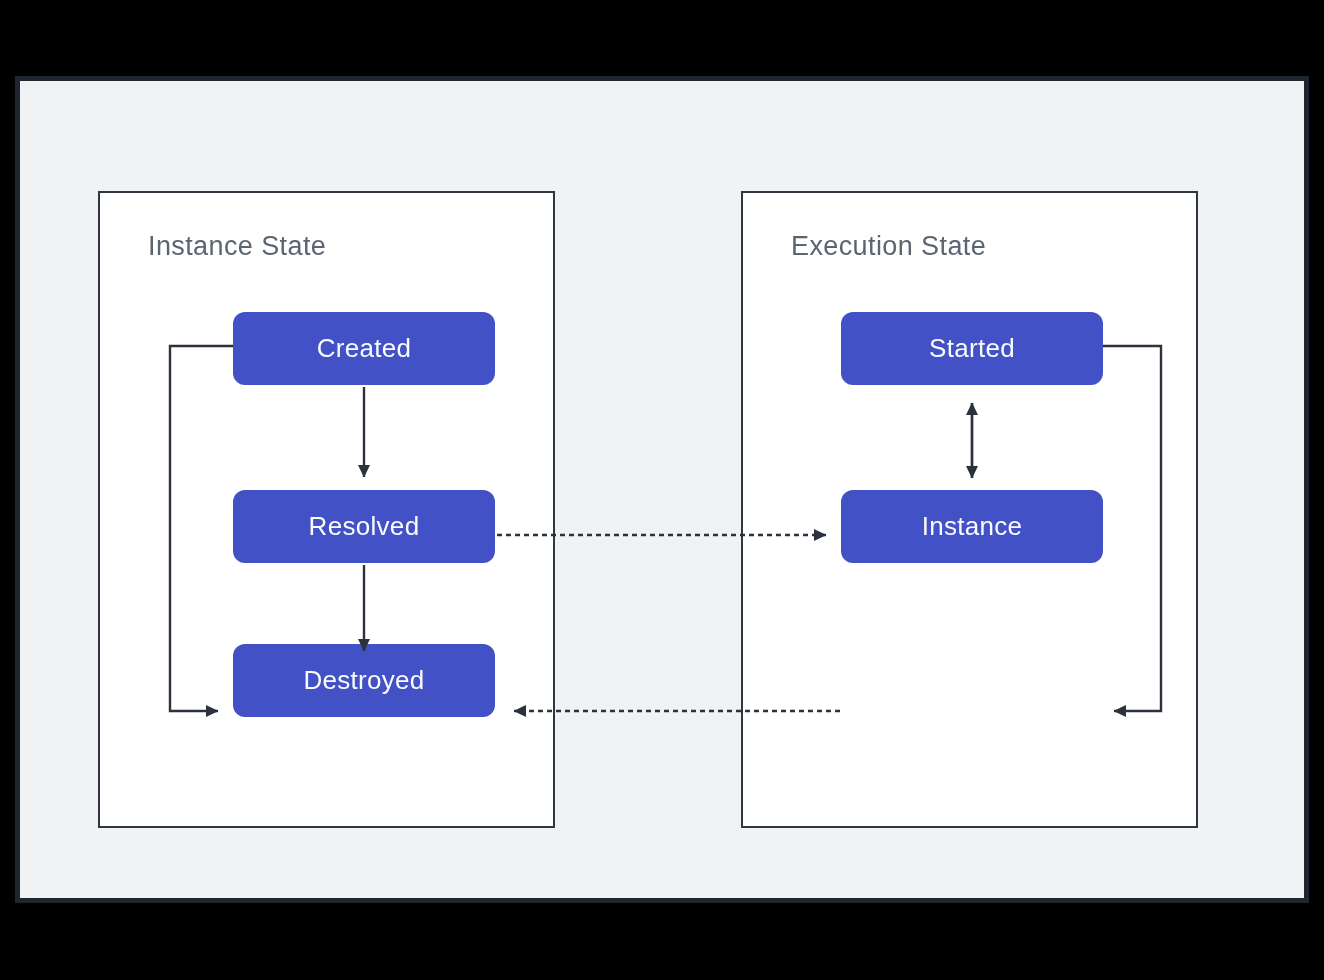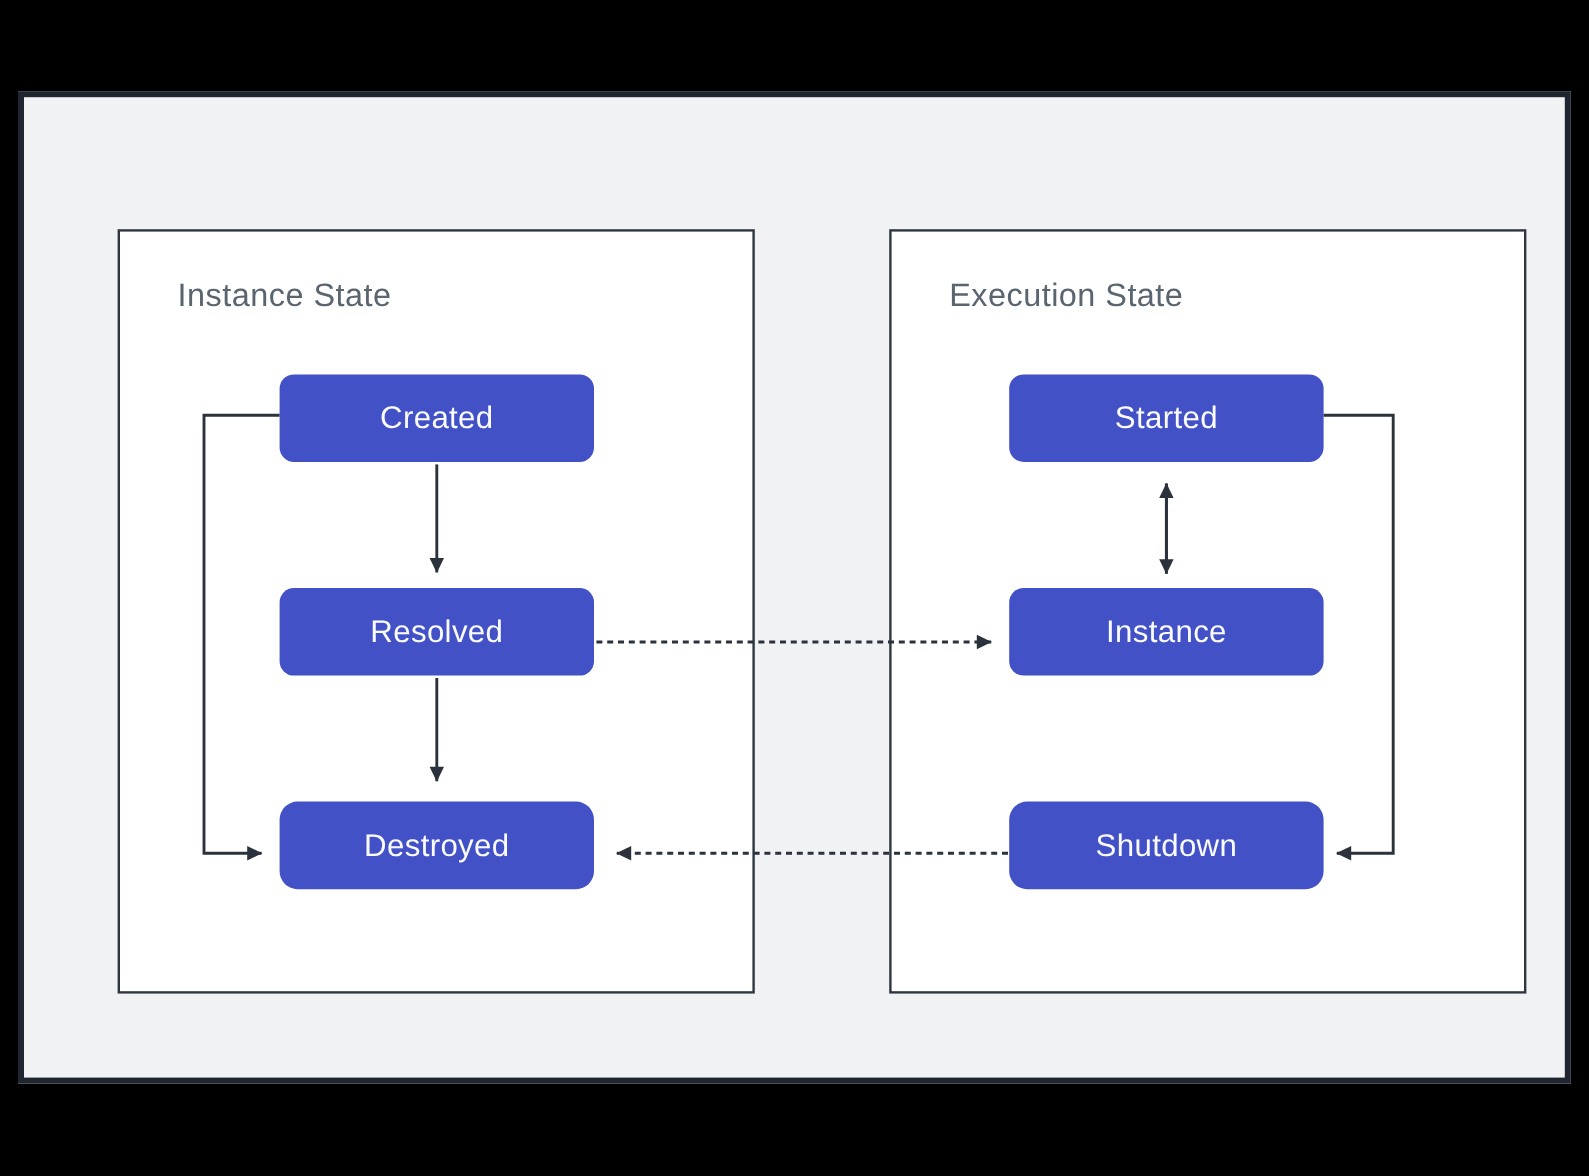--- a/index.html
+++ b/index.html
@@ -16,21 +16,21 @@
   }
   .canvas {
     position: absolute;
     left: 15px; top: 76px;
     width: 1294px; height: 827px;
     background: #f0f2f4;
     border: 5px solid #1f2630;
   }
   .panel {
     position: absolute;
-    width: 531px; height: 637px;
+    width: 457px; height: 637px;
     top: 191px;
     background: #ffffff;
     border: 2px solid #2e3640;
   }
   .panel-left  { left: 98px;  }
   .panel-right { left: 741px; }
   .panel-title {
     position: absolute;
     left: 48px; top: 38px;
     font-size: 27px;
@@ -50,21 +50,21 @@
     letter-spacing: 0.3px;
     display: flex;
     align-items: center;
     justify-content: center;
     white-space: nowrap;
   }
   .col-left  { left: 233px; }
   .col-right { left: 841px; }
   .row-1 { top: 312px; }
   .row-2 { top: 490px; }
-  .row-3 { top: 668px; border-radius: 15px; }
+  .row-3 { top: 644px; }
   .edges {
     position: absolute;
     left: 0; top: 0;
     width: 1324px; height: 980px;
     pointer-events: none;
   }
   .edge-solid {
     stroke: #2b323c;
     stroke-width: 2.4;
     fill: none;
@@ -94,21 +94,20 @@
   <div class="node col-left row-2">Resolved</div>
 
   <div class="node col-left row-1">Created</div>
 
   <div class="node col-left row-3">Destroyed</div>
 
   <div class="node col-right row-1">Started</div>
 
   <div class="node col-right row-2">Instance</div>
 
-  <div class="node col-right row-3">Shutdown</div>
 
   <svg class="edges" viewBox="0 0 1324 980" xmlns="http://www.w3.org/2000/svg">
     <defs>
       <marker id="ah" markerUnits="userSpaceOnUse" markerWidth="15" markerHeight="14" refX="12.5" refY="6.5" orient="auto">
         <path d="M0.5,0.5 L13,6.5 L0.5,12.5 Z" fill="#2b323c"></path>
       </marker>
     </defs>
 
     <path class="edge-solid" d="M364 387 L364 477" marker-end="url(#ah)"></path>
 

